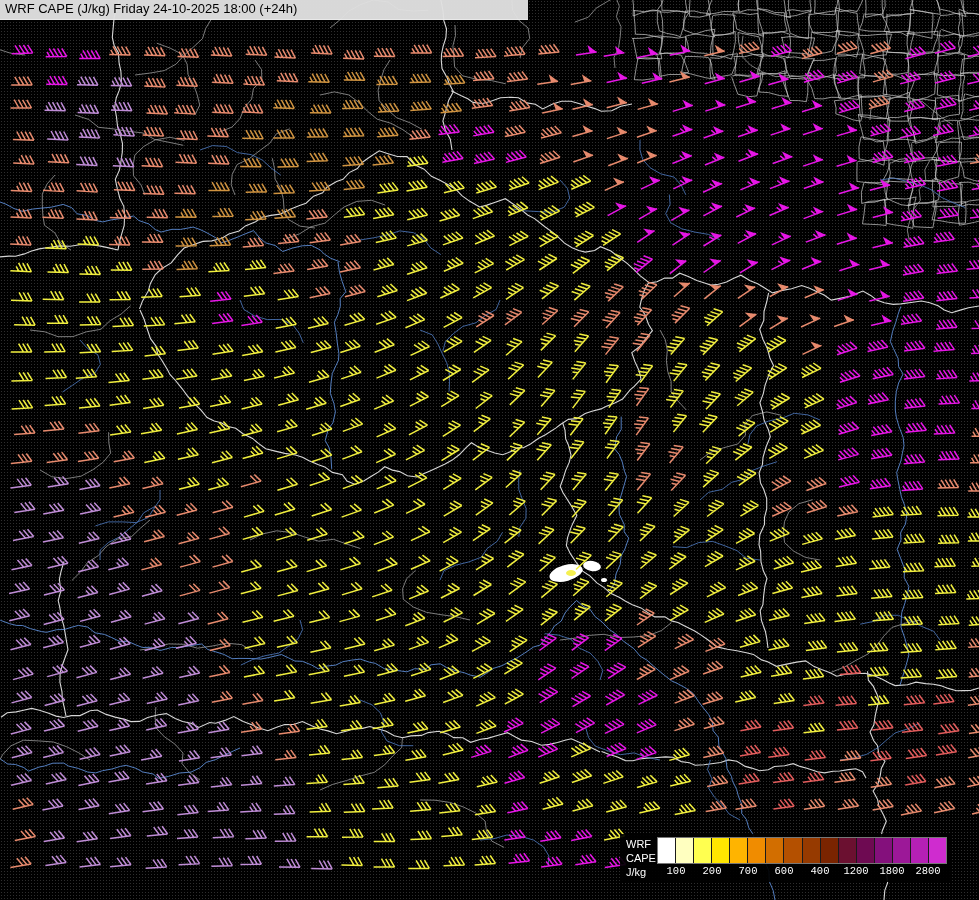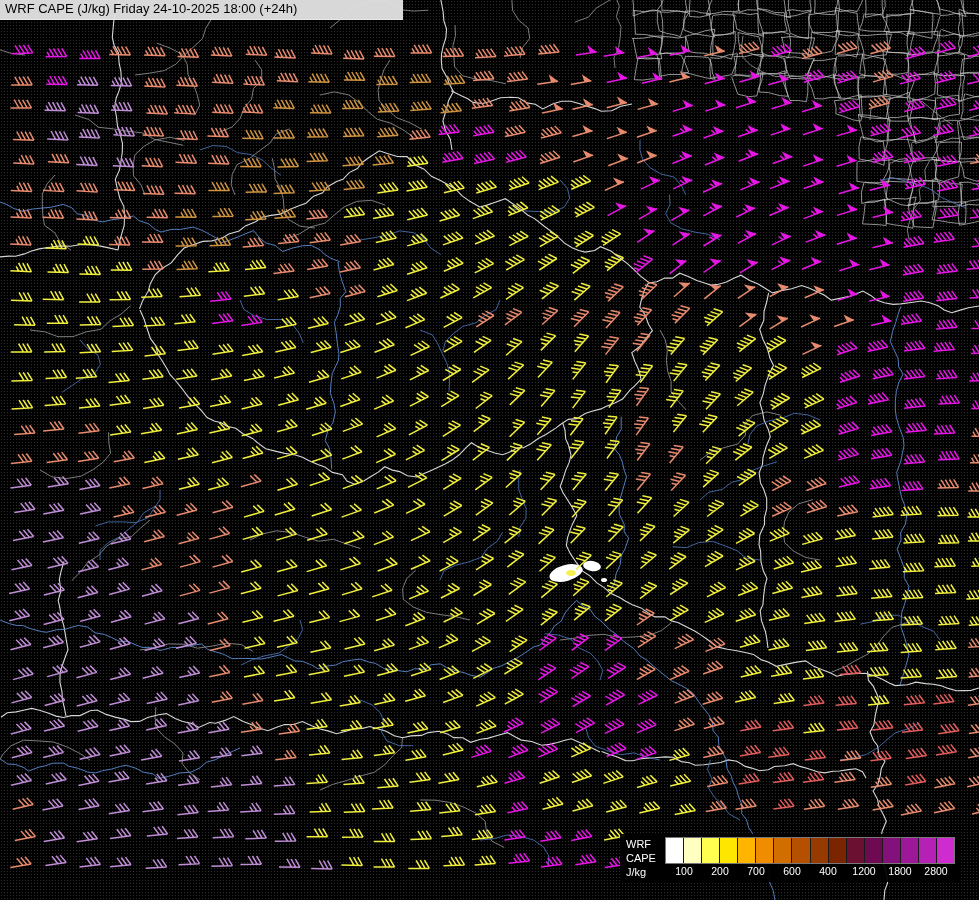--- a/index.html
+++ b/index.html
@@ -6,33 +6,33 @@
   .frame{
     position:relative;width:979px;height:900px;overflow:hidden;
     background-color:#000;
     background-image:radial-gradient(circle,#2e2e2e 0.7px,rgba(0,0,0,0) 1px);
     background-size:3px 3px;
     font-family:"Liberation Sans",sans-serif;
   }
   svg.map{position:absolute;left:0;top:0;}
   .hdr{position:absolute;left:0;top:0;z-index:6;font-size:13px;color:#000;line-height:1.25;}
   .hdr-line{
-    width:403px;box-sizing:border-box;background:rgba(225,225,225,0.96);
+    width:528px;box-sizing:border-box;background:rgba(225,225,225,0.96);
     padding:1px 4px 2px 5px;white-space:nowrap;
     border-bottom:1px solid rgba(250,250,250,0.5);
   }
   .legend{
-    position:absolute;z-index:6;left:620px;top:834px;display:flex;gap:8px;
+    position:absolute;z-index:6;left:620px;top:834px;display:flex;gap:0;
     background:rgba(0,0,0,0.92);padding:4px 6px 3px 6px;color:#fff;font-size:11px;
   }
   .lg-titles{display:flex;flex-direction:column;justify-content:space-between;min-width:32px;line-height:1.1;padding-bottom:1px;}
   .lg-strip{display:flex;width:288px;height:25px;outline:1px solid #777;}
   .lg-box{flex:1;border-right:1px solid #1a1a1a;}
   .lg-box:last-child{border-right:none;}
-  .lg-labels{display:flex;width:288px;height:14px;margin-top:2px;}
+  .lg-labels{display:flex;width:288px;height:14px;margin-top:2px;font-family:Liberation Mono, monospace;}
   .lg-lab{flex:1;text-align:center;font-size:10.5px;color:#fff;}
 </style>
 </head>
 <body>
 
 <div class="frame">
   <svg class="map" id="map-svg" width="979" height="900" viewBox="0 0 979 900">
       <g>
         <polyline points="631.9,-7.1 640.4,-6.0 649.6,-4.9 655.9,-4.6 664.6,-4.7 661.8,3.8 656.9,10.7 649.9,11.0 641.3,12.9 633.1,16.0 633.5,5.9 632.2,-6.2" fill="none" stroke="#cccccc" stroke-width="0.7"></polyline>
         <polyline points="633.3,10.4 644.4,11.7 652.8,10.0 660.3,10.9 662.4,19.3 662.8,28.5 662.7,38.3 653.7,36.1 645.1,34.5 635.4,34.2 635.0,24.7 634.3,18.3 634.4,10.1" fill="none" stroke="#cccccc" stroke-width="0.7"></polyline>

